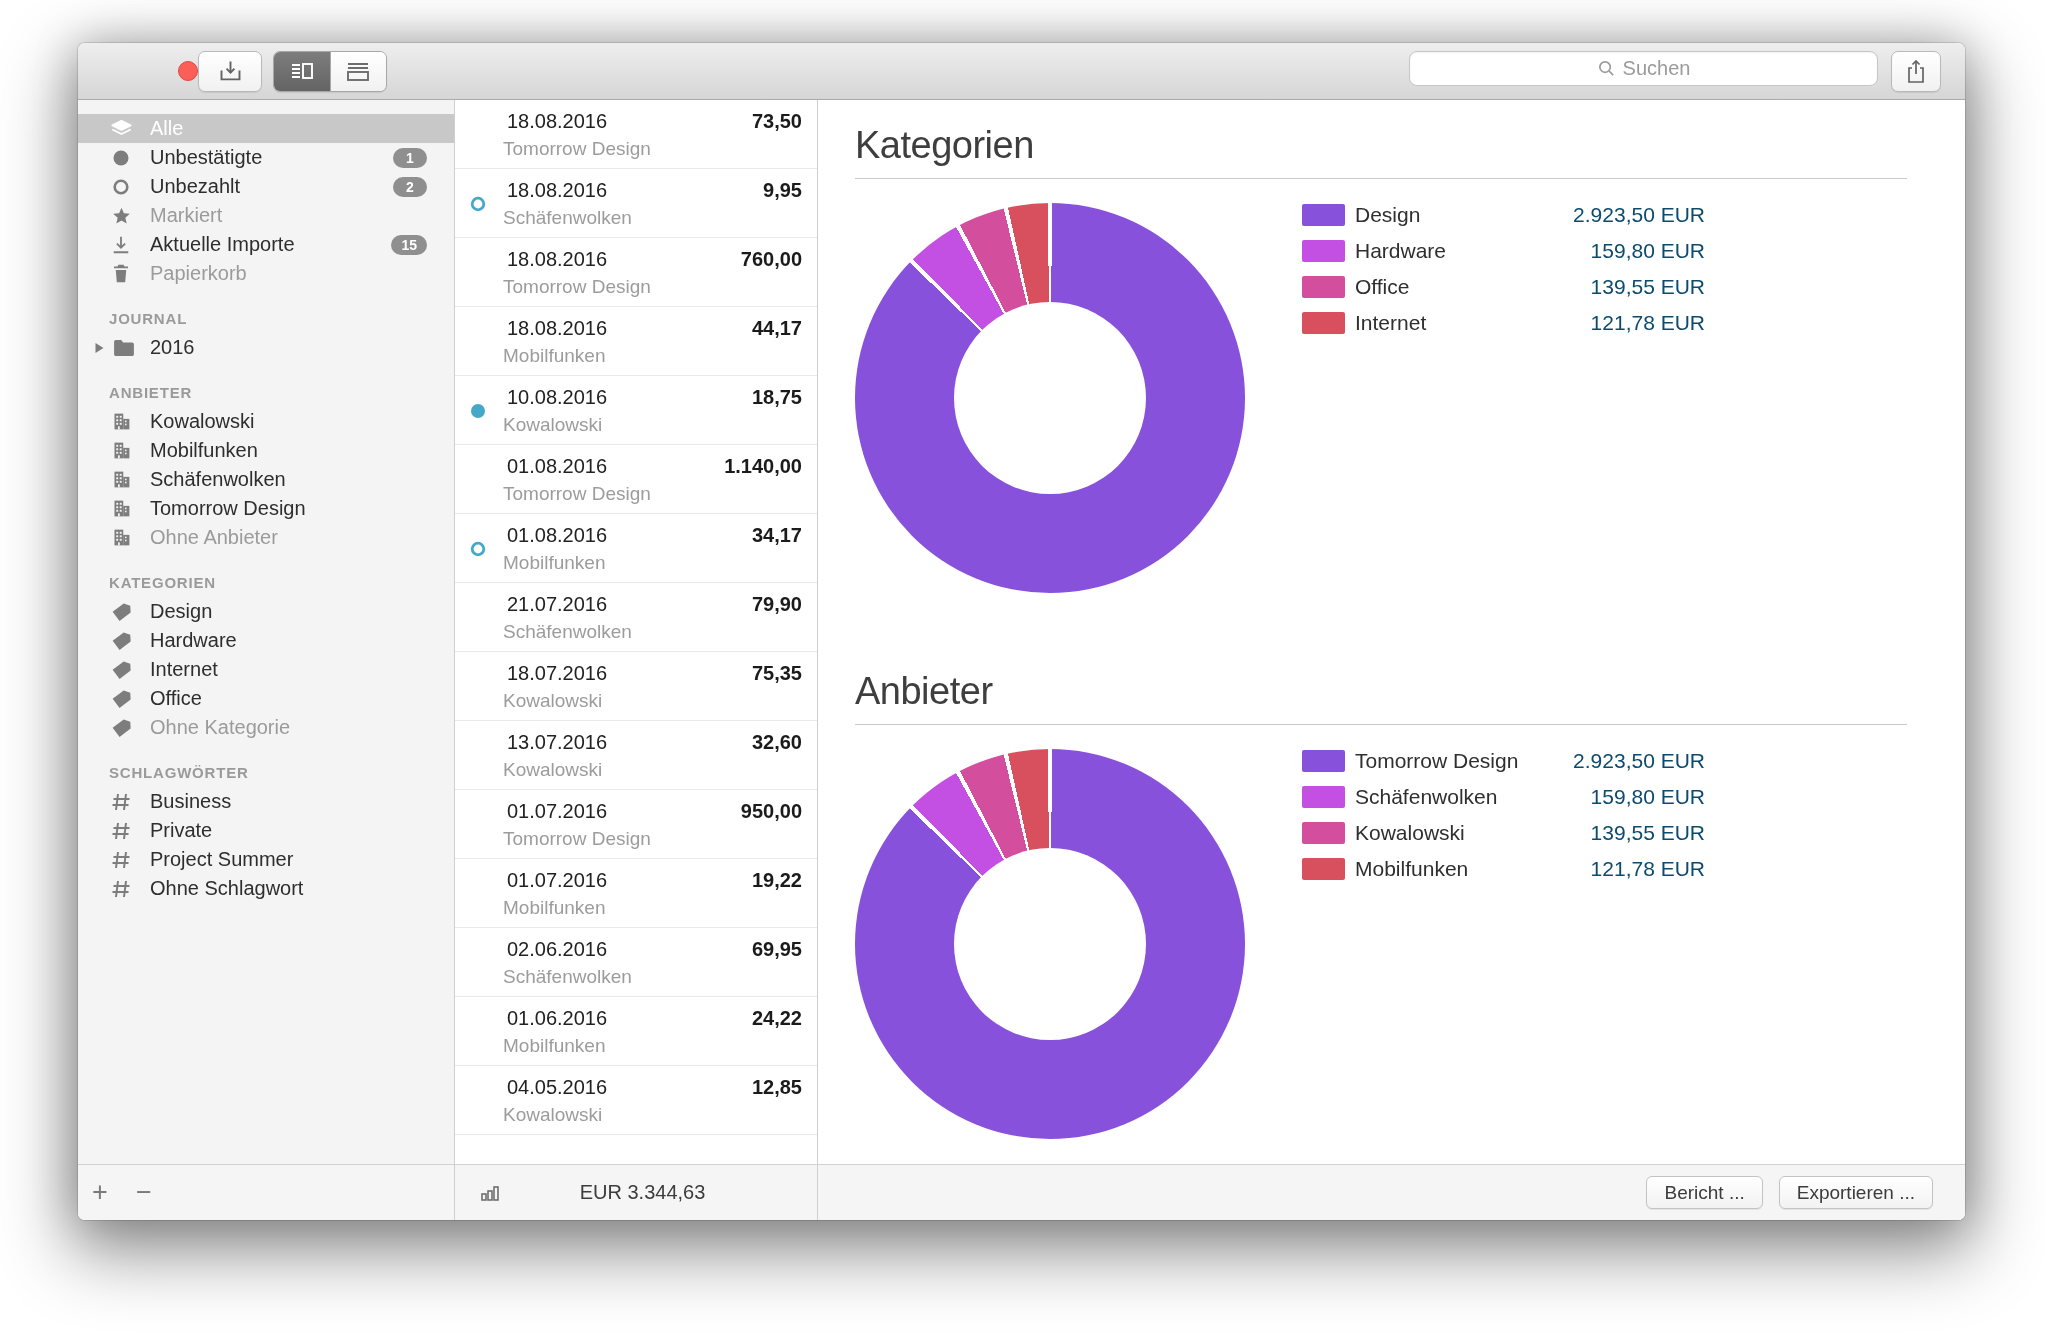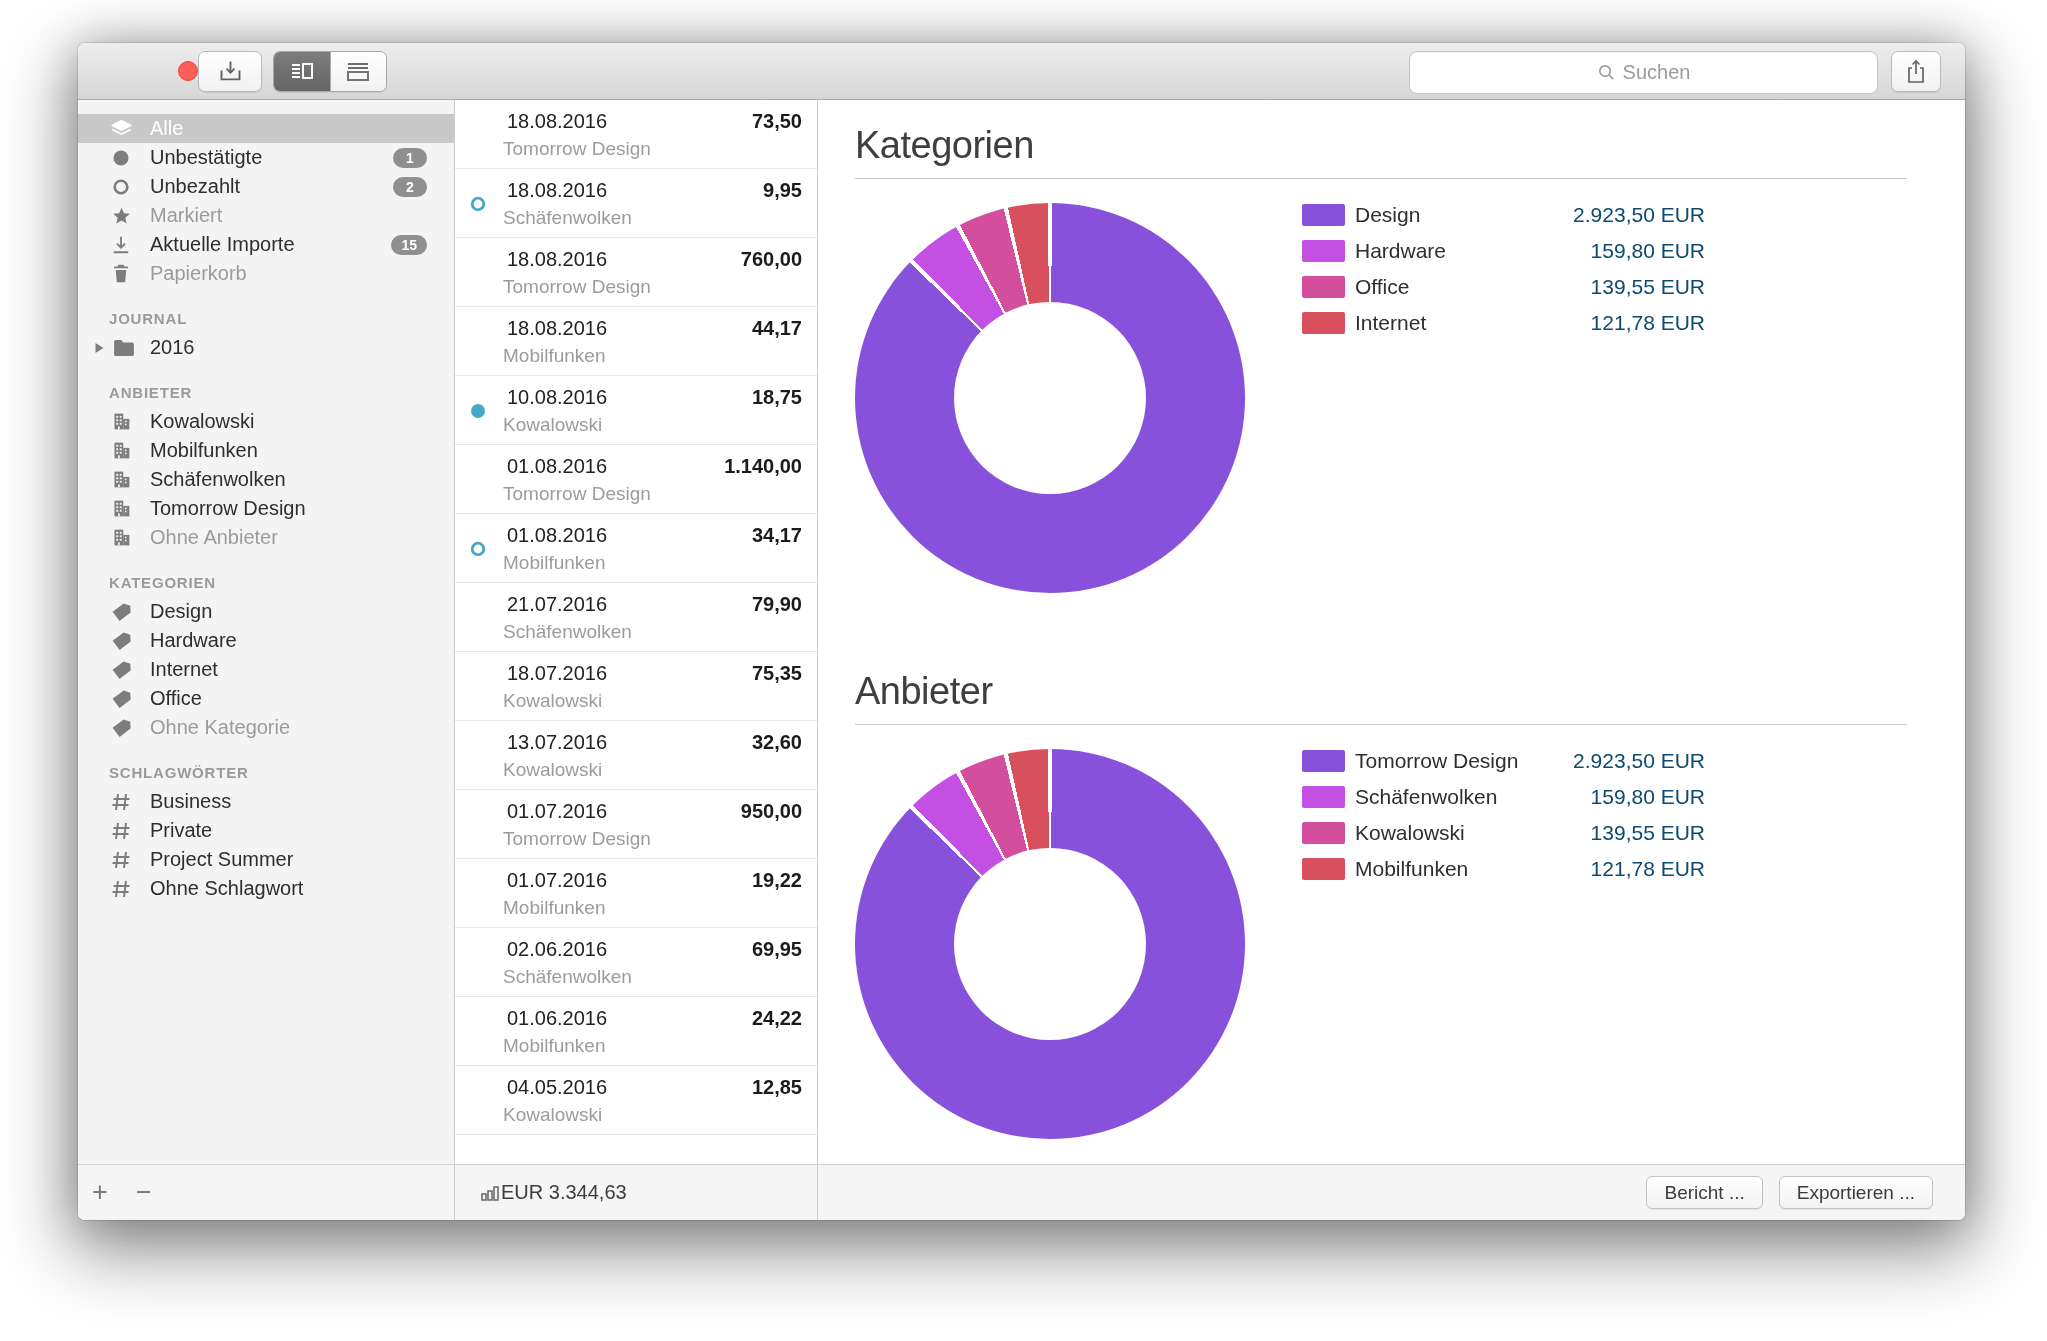--- a/index.html
+++ b/index.html
@@ -36,21 +36,21 @@
     display:flex; align-items:center; justify-content:center;
   }
   .import-btn { left:120px; width:64px; }
   .seg { position:absolute; top:55px; left:195px; width:114px; height:41px; border-radius:7px;
          border:1px solid #a8a8a8; display:flex; overflow:hidden;
          box-shadow:0 1px 1px rgba(0,0,0,.08); }
   .seg > div { width:57px; display:flex; align-items:center; justify-content:center; }
   .seg .on  { background:linear-gradient(#7d7d7d,#646464); }
   .seg .off { background:linear-gradient(#ffffff,#f1f1f1); border-left:1px solid #a8a8a8; }
   .searchfield {
-    position:absolute; top:55px; left:1331px; width:469px; height:43px;
+    position:absolute; top:55px; left:1331px; width:469px; height:35px;
     background:#fff; border:1px solid #c6c6c6; border-radius:8px;
     display:flex; align-items:center; justify-content:center;
     color:#9b9b9b; font-size:20px; gap:7px;
     box-shadow:inset 0 1px 2px rgba(0,0,0,.05);
   }
   .share-btn { left:1813px; width:50px; }
 
   
   .titlebar .tl, .titlebar .tbtn, .titlebar .seg, .titlebar .searchfield { top:8px; }
   .titlebar .tl { top:18px; }
@@ -95,21 +95,21 @@
     background:none; border:none; font-family:inherit;
   }
 
   
   .lrow { height:69px; border-bottom:1px solid #e9e9e9; position:relative; }
   .lrow .date { position:absolute; left:52px; top:10px; font-size:20px; font-weight:500; color:#222; }
   .lrow .vendor { position:absolute; left:48px; top:38px; font-size:19px; color:#9c9c9c; }
   .lrow .amount { position:absolute; right:15px; top:10px; font-size:20px; font-weight:bold; color:#1b1b1b; }
   .lrow .status { position:absolute; left:14px; top:26px; width:18px; height:18px; }
   .list-foot-icon { margin-left:24px; display:flex; }
-  .list-total { flex:1; text-align:left; padding-right:33px; font-size:20px; color:#3c3c3c; }
+  .list-total { flex:1; text-align:center; padding-right:33px; font-size:20px; color:#3c3c3c; }
 
   
   .chart-section { position:relative; height:546px; }
   .chart-section h2 {
     position:absolute; left:37px; top:24px; font-size:38px; font-weight:400;
     color:#3e3e3e; letter-spacing:-.5px;
   }
   .chart-section .rule { position:absolute; left:37px; right:58px; top:78px; height:1px; background:#c9c9c9; }
   .donut { position:absolute; left:37px; top:103px; width:390px; height:390px; border-radius:50%; }
   .donut::after {

